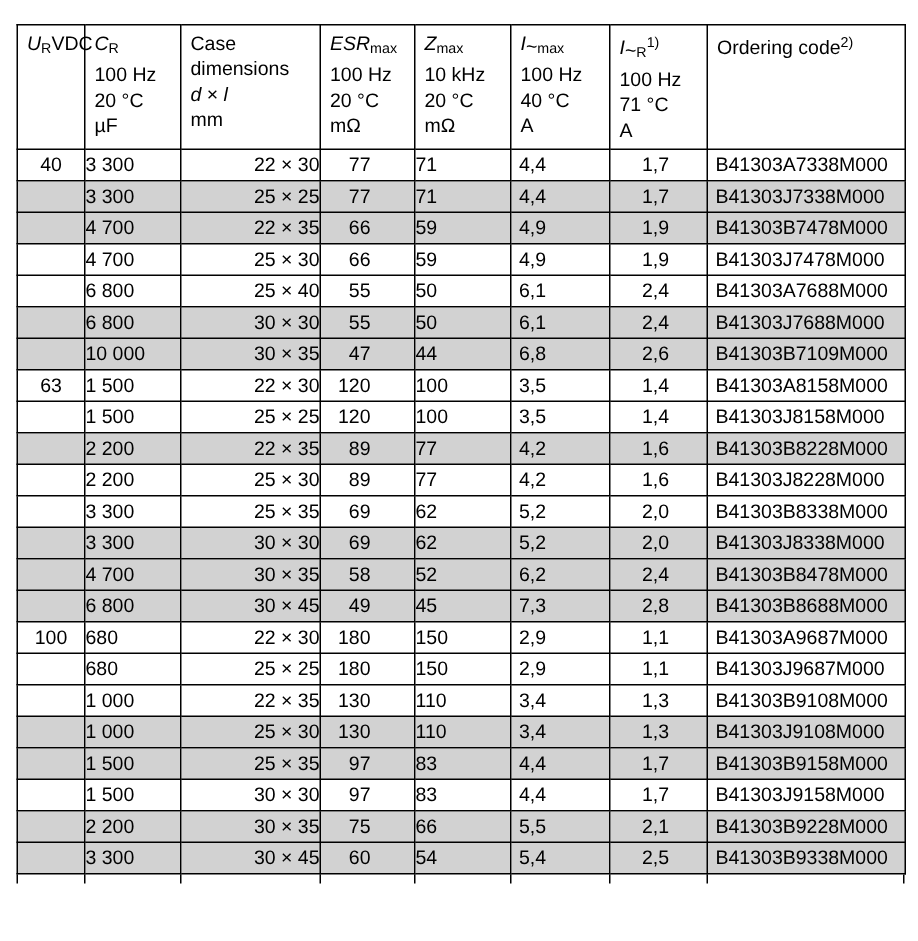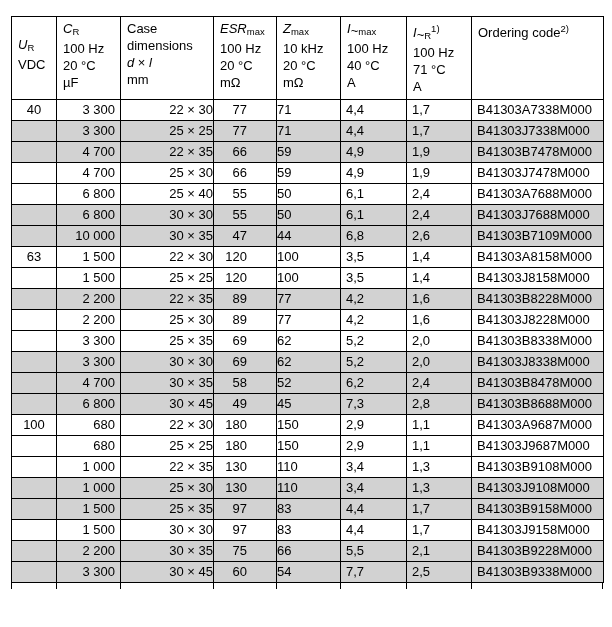--- a/index.html
+++ b/index.html
@@ -38,44 +38,44 @@
     border-bottom: 1.5px solid #000;
     font-weight: normal;
     text-align: left;
     vertical-align: top;
     height: 74px;
     padding: 3px 2px 4px 6px;
     line-height: 17px;
   }
   thead th .hcol {
     display: flex;
-    flex-direction: column;
-    justify-content: center;
+    flex-direction: row;
+    justify-content: flex-start;
     height: 68px;
   }
   .it { font-style: italic; }
   .sub { font-size: 9.5px; vertical-align: -2px; letter-spacing: 0; }
   .sup { font-size: 9.5px; vertical-align: 5px; }
   .tilde { vertical-align: -2px; }
   tbody td {
     height: 20px;
     line-height: 20px;
     padding: 0;
     white-space: nowrap;
     overflow: hidden;
   }
   tbody tr.shaded td { background: #d2d2d2; }
   tbody tr.group-start td { border-top: 1.5px solid #000; }
   td.c1 { text-align: center; }
-  td.c2 { text-align: right; padding-right: 5px; }
+  td.c2 { text-align: left; padding-right: 5px; }
   td.c3 { text-align: right;  padding-left: 7px; }
   td.c4 { text-align: right; padding-right: 29px; }
   td.c5 { text-align: left; padding-right: 27px; }
   td.c6 { text-align: left;  padding-left: 5px; }
-  td.c7 { text-align: left;  padding-left: 5px; }
+  td.c7 { text-align: left;  padding-left: 21px; }
   td.c8 { text-align: left;  padding-left: 5px; }
   .stubs {
     position: relative;
     width: 592px;
     height: 6px;
   }
   .stubs .tick {
     position: absolute;
     top: 0;
     width: 1px;
@@ -368,21 +368,21 @@
             <td class="c6">5,5</td>
             <td class="c7">2,1</td>
             <td class="c8">B41303B9228M000</td>
           </tr>
           <tr class="shaded">
             <td class="c1"></td>
             <td class="c2">3 300</td>
             <td class="c3">30 × 45</td>
             <td class="c4">60</td>
             <td class="c5">54</td>
-            <td class="c6">7,7</td>
+            <td class="c6">5,4</td>
             <td class="c7">2,5</td>
             <td class="c8">B41303B9338M000</td>
           </tr>
         </tbody>
     </table>
     <div class="stubs">
         <div class="tick" style="left: 0px;"></div>
         <div class="tick" style="left: 45px;"></div>
         <div class="tick" style="left: 109px;"></div>
         <div class="tick" style="left: 202px;"></div>

